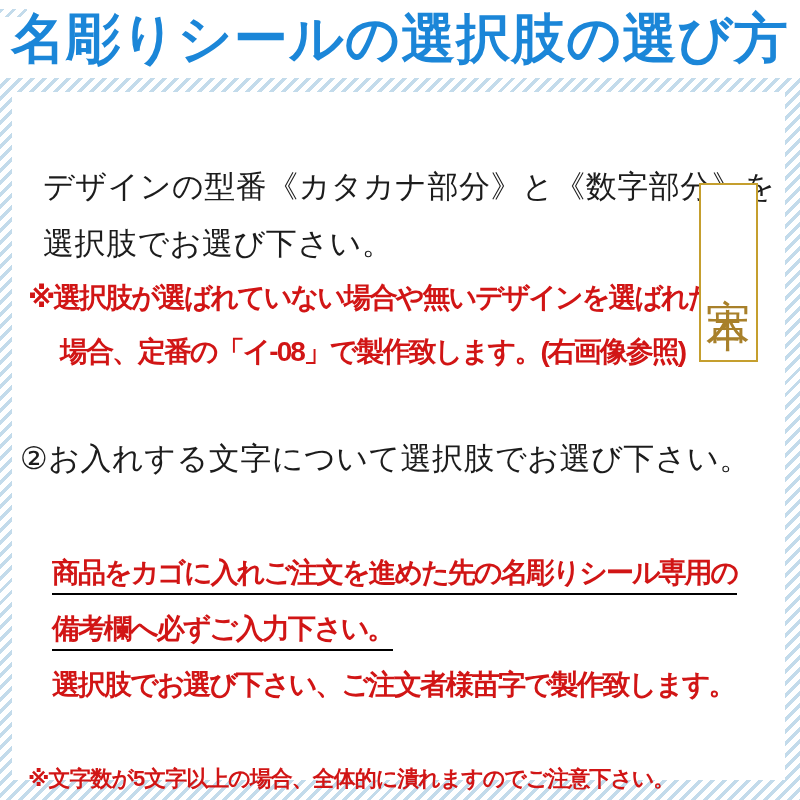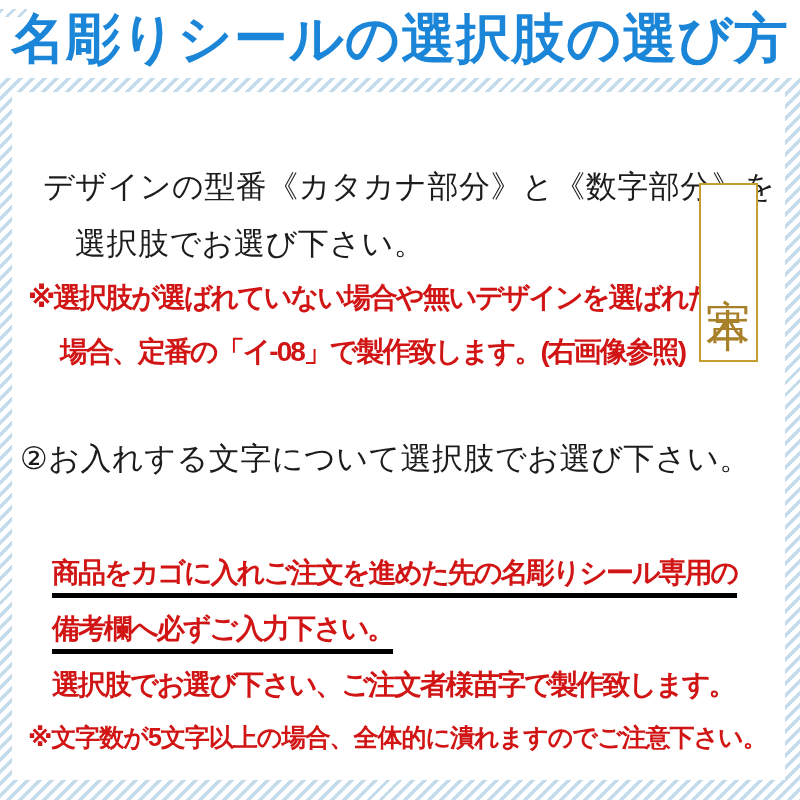--- a/index.html
+++ b/index.html
@@ -24,22 +24,22 @@
     background:repeating-linear-gradient(135deg,#c3dbeb 0px,#c3dbeb 3.5px,#ffffff 3.5px,#ffffff 8.5px);
   }
   .content-box{
     position:absolute;left:12px;top:92px;width:773px;height:688px;
     background:#ffffff;
   }
   .line{position:absolute;white-space:nowrap;line-height:1.1;}
   .black-line{font-size:31px;color:#1c1c1c;letter-spacing:0.5px;}
   .red-line{font-size:28px;color:#d11515;font-weight:bold;letter-spacing:-2px;}
   .red-line.small{font-size:26px;letter-spacing:-1.5px;}
-  .red-line.tiny{font-size:25px;letter-spacing:-1px;}
-  .underline{border-bottom:5px solid #000000;padding-bottom:5px;}
+  .red-line.tiny{font-size:22px;letter-spacing:-1px;margin-top:43px;}
+  .underline{border-bottom:2px solid #000000;padding-bottom:5px;}
   .nameplate{
     position:absolute;left:687px;top:91px;width:55px;height:175px;
     border:2px solid #c59f2e;background:#ffffff;
     display:flex;align-items:center;justify-content:center;
   }
   .nameplate-text{
     writing-mode:vertical-rl;text-orientation:upright;
     font-family:"DejaVu Serif","Liberation Serif",serif;
     font-size:44px;color:#a8802a;letter-spacing:10px;line-height:1;
   }
@@ -51,21 +51,21 @@
 
   <div class="title-band">
     <div class="page-title">名彫りシールの選択肢の選び方</div>
   </div>
 
   <div class="stripe-fragment"></div>
 
   <div class="content-box">
 
     <div class="line black-line" style="left:31px;top:78px;">デザインの型番《カタカナ部分》と《数字部分》を</div>
-    <div class="line black-line" style="left:31px;top:135px;margin-left:32px;">選択肢でお選び下さい。</div>
+    <div class="line black-line" style="left:31px;top:135px;">選択肢でお選び下さい。</div>
 
     <div class="line red-line" style="left:16px;top:191px;">※選択肢が選ばれていない場合や無いデザインを選ばれた</div>
     <div class="line red-line" style="left:48px;top:245px;">場合、定番の「イ-08」で製作致します。(右画像参照)</div>
 
     <div class="nameplate">
       <div class="nameplate-text">宮本</div>
     </div>
 
     <div class="line black-line" style="left:8px;top:350px;">②お入れする文字について選択肢でお選び下さい。</div>
 

